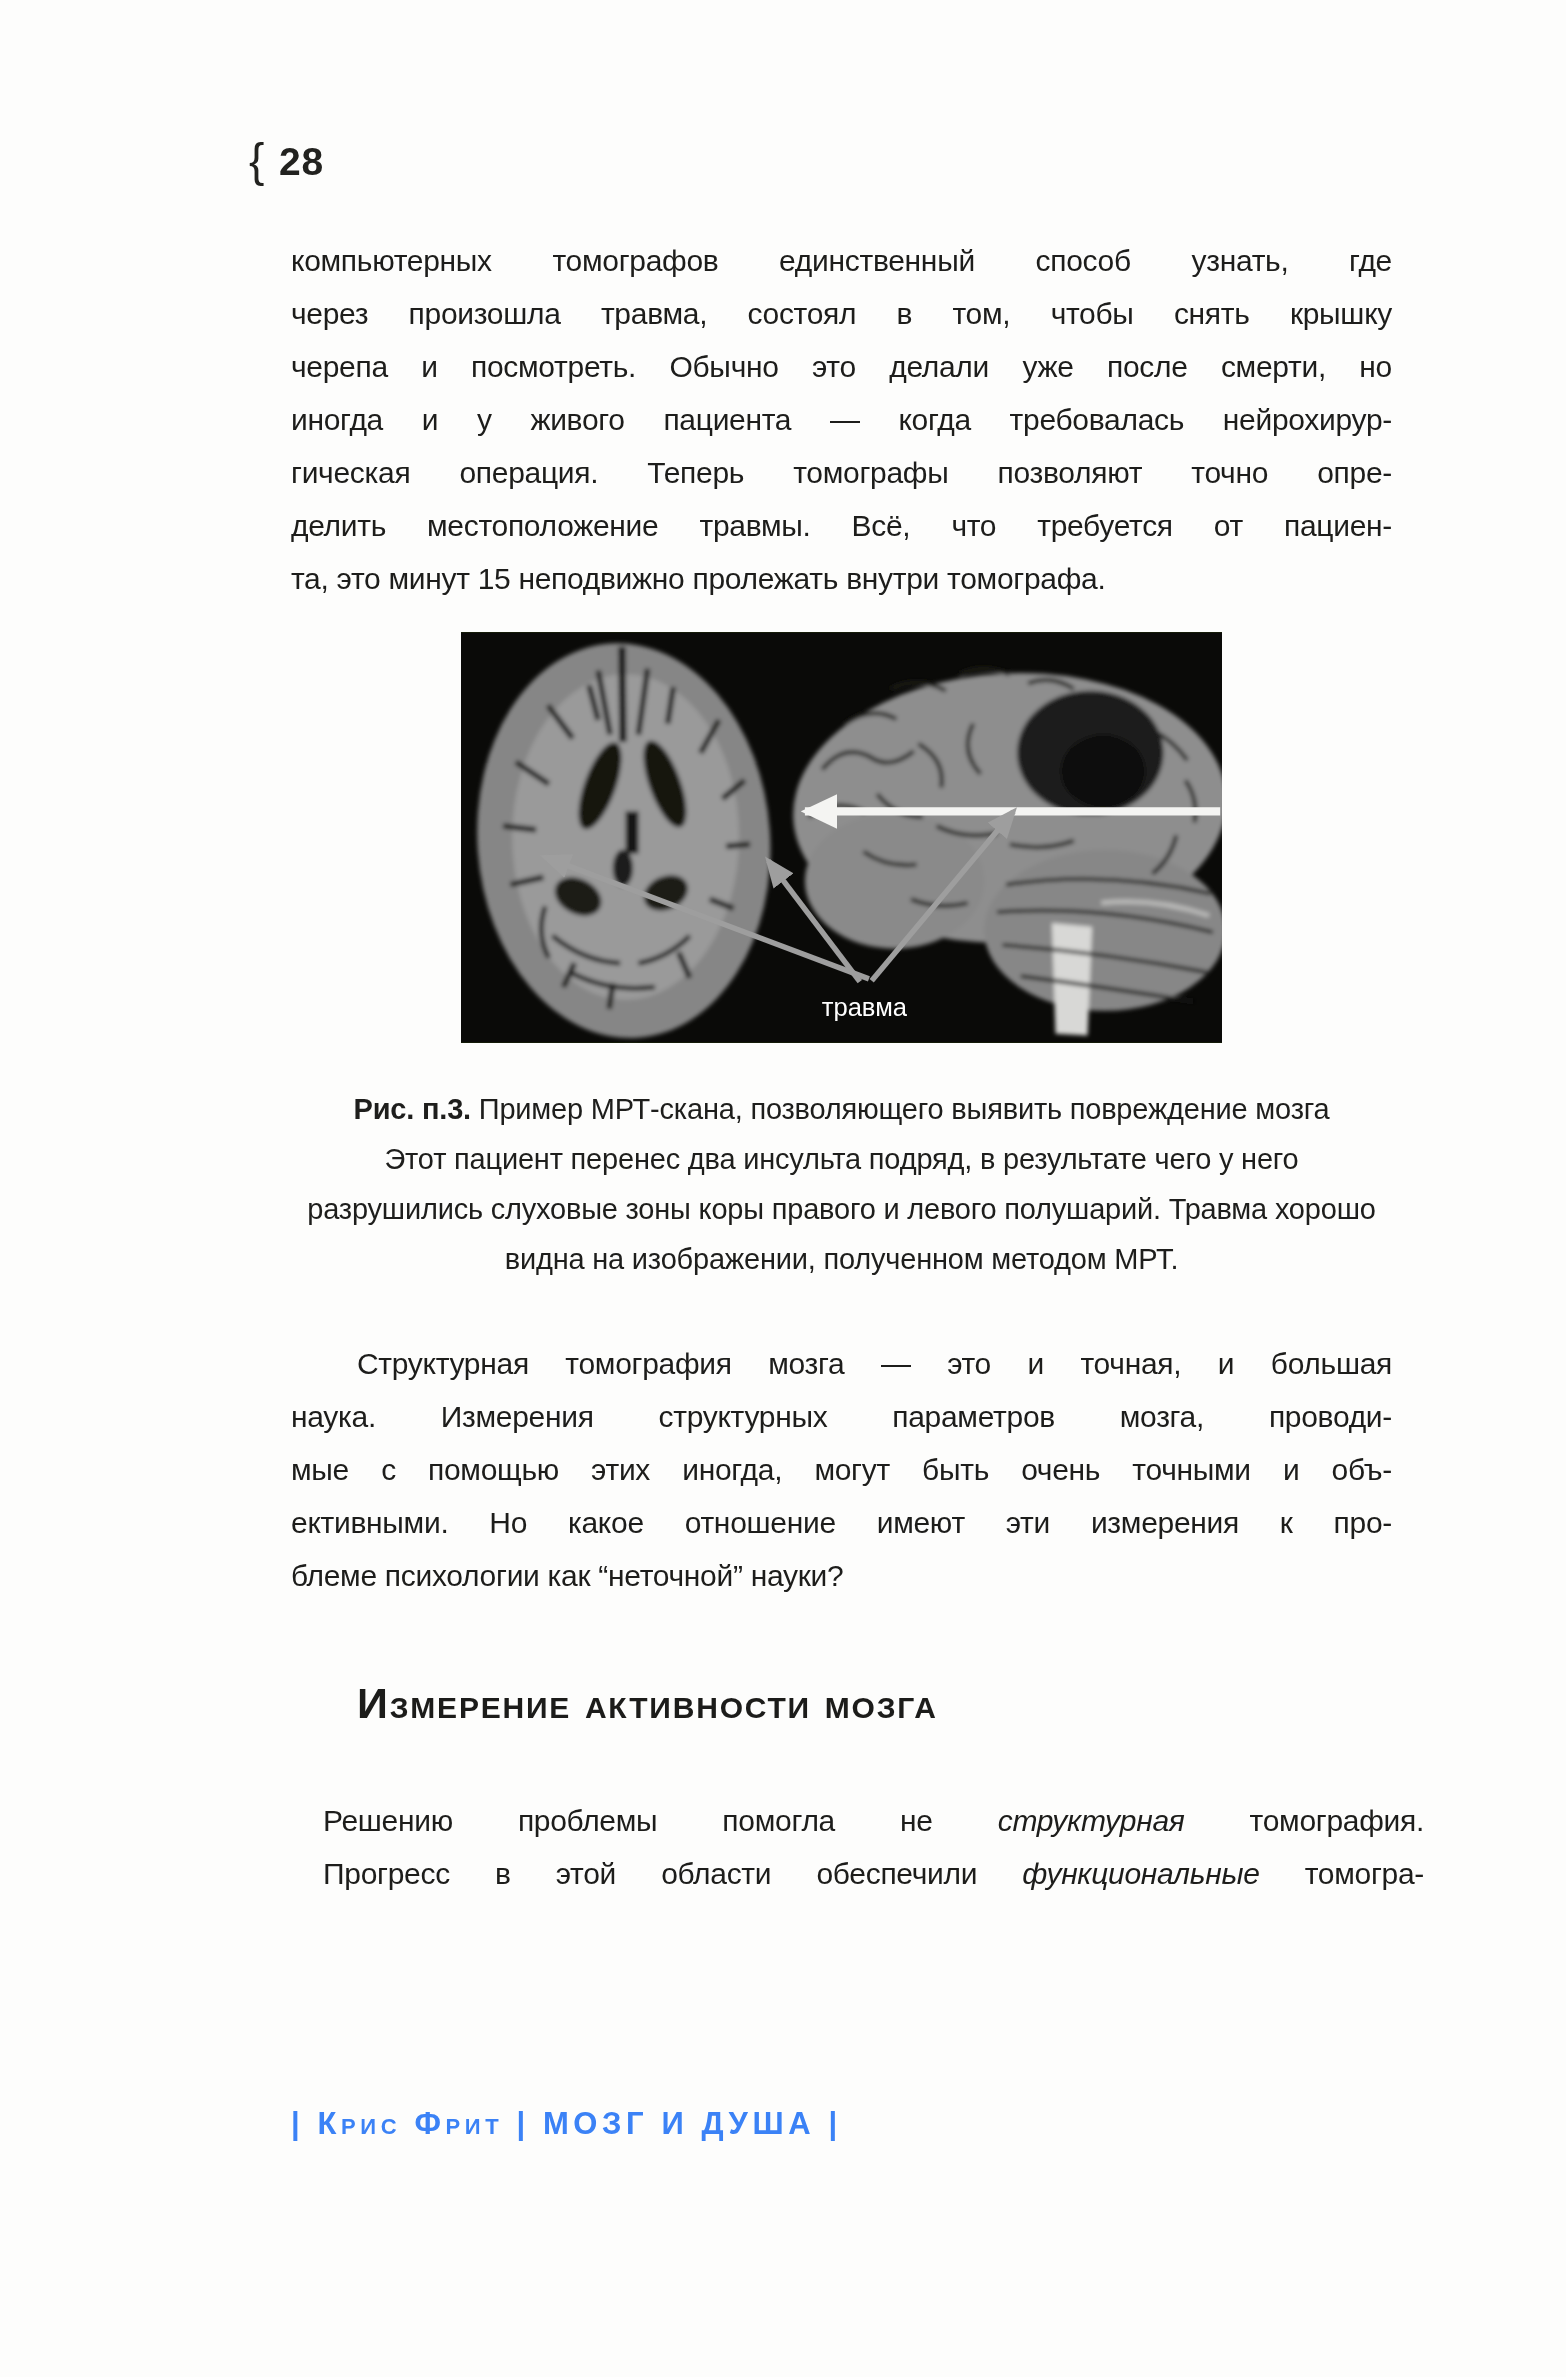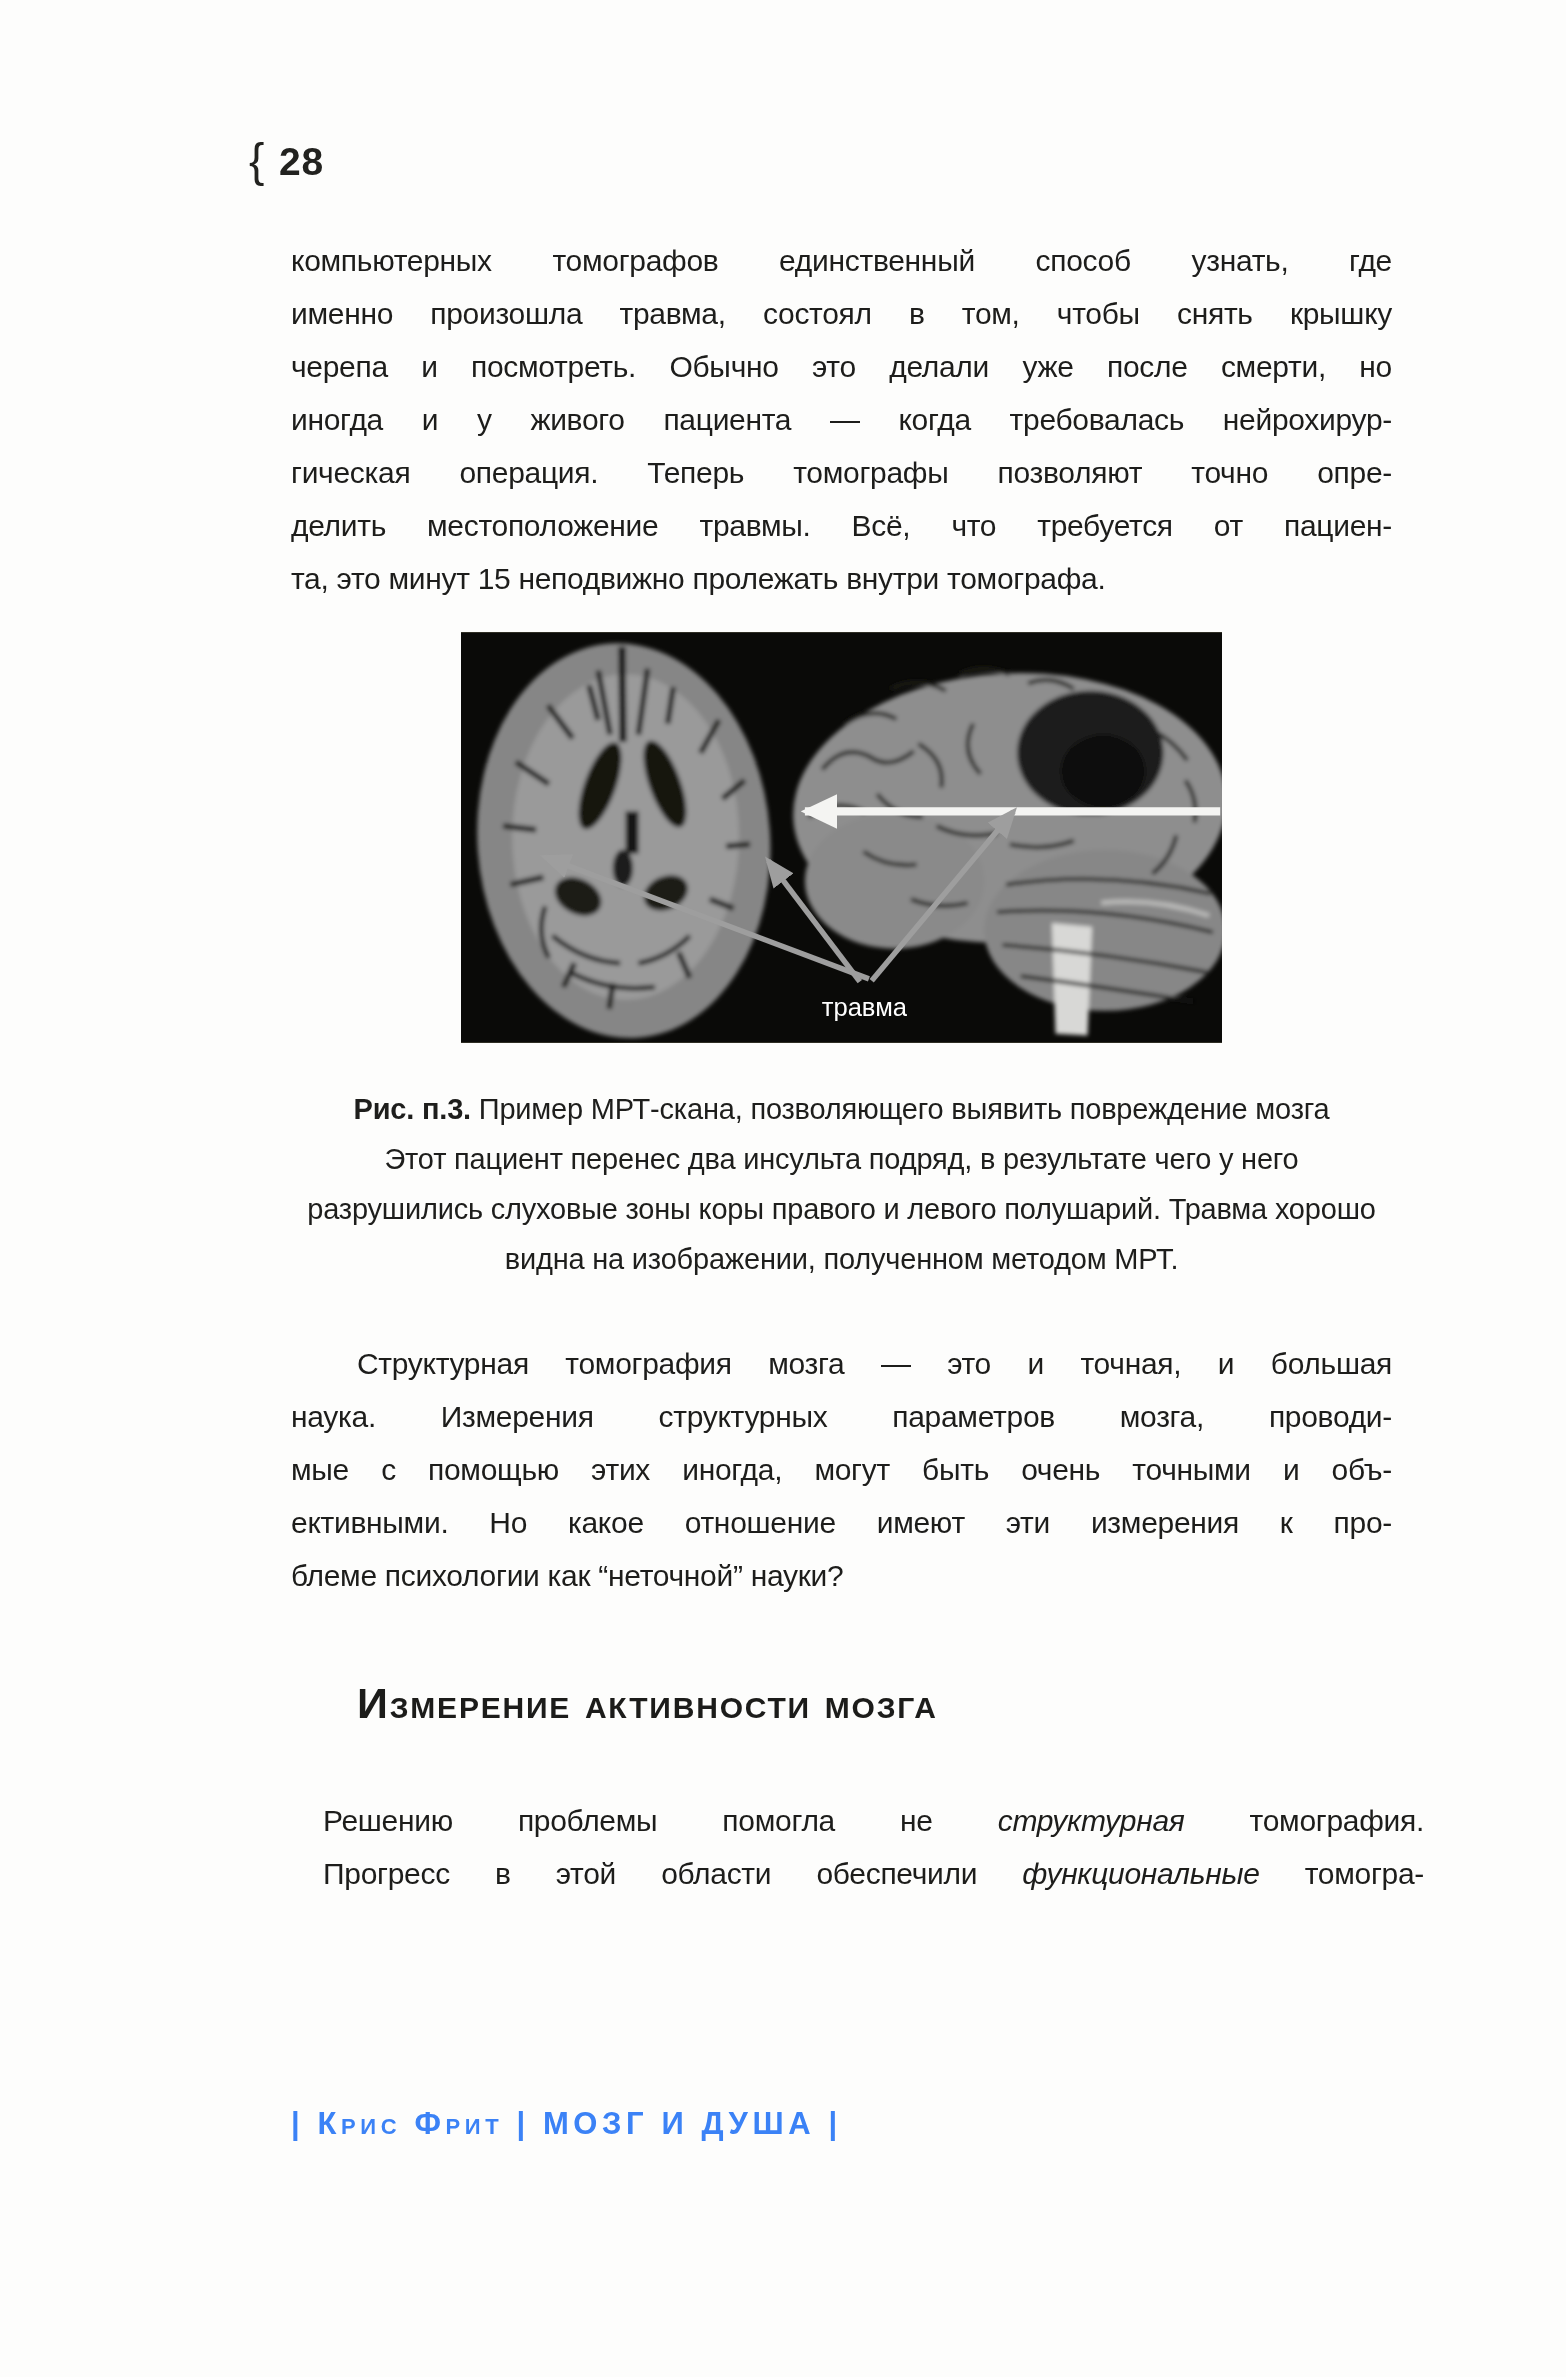--- a/index.html
+++ b/index.html
@@ -29,38 +29,38 @@
   span.i{font-style:italic;}
   span.b{font-weight:700;}
   
   .heading{
     position:absolute;left:357px;top:1679px;
     font-variant:small-caps;font-weight:700;font-size:43px;letter-spacing:1.8px;color:#1c1c1a;
   }
   
   .figure{
     position:absolute;left:461px;top:632px;width:761px;height:411px;
-    background:#fef9c3;
+    background:#4d7c0f;
   }
   .figure svg{display:block;width:761px;height:411px;}
   
   .caption{position:absolute;left:291px;top:1084px;width:1101px;font-size:29px;letter-spacing:-0.2px;color:#1e1e1c;}
   .caption .line{height:50px;line-height:50px;text-align:center;text-align-last:center;}
 </style>
 </head>
 <body>
 
 <div class="pagenum">
   <span class="brace">{</span>
   <span class="num">28</span>
 </div>
 
 <div id="para1" class="para">
     <div class="line"><span>компьютерных томографов единственный способ узнать, где</span></div>
-    <div class="line"><span>именно произошла травма, состоял в том, чтобы снять крышку</span></div>
+    <div class="line"><span>через произошла травма, состоял в том, чтобы снять крышку</span></div>
     <div class="line"><span>черепа и посмотреть. Обычно это делали уже после смерти, но</span></div>
     <div class="line"><span>иногда и у живого пациента — когда требовалась нейрохирур-</span></div>
     <div class="line"><span>гическая операция. Теперь томографы позволяют точно опре-</span></div>
     <div class="line"><span>делить местоположение травмы. Всё, что требуется от пациен-</span></div>
     <div class="line last"><span>та, это минут 15 неподвижно пролежать внутри томографа.</span></div>
   </div>
 
 <div class="figure">
   <svg viewBox="0 0 832 449">
     <defs>

